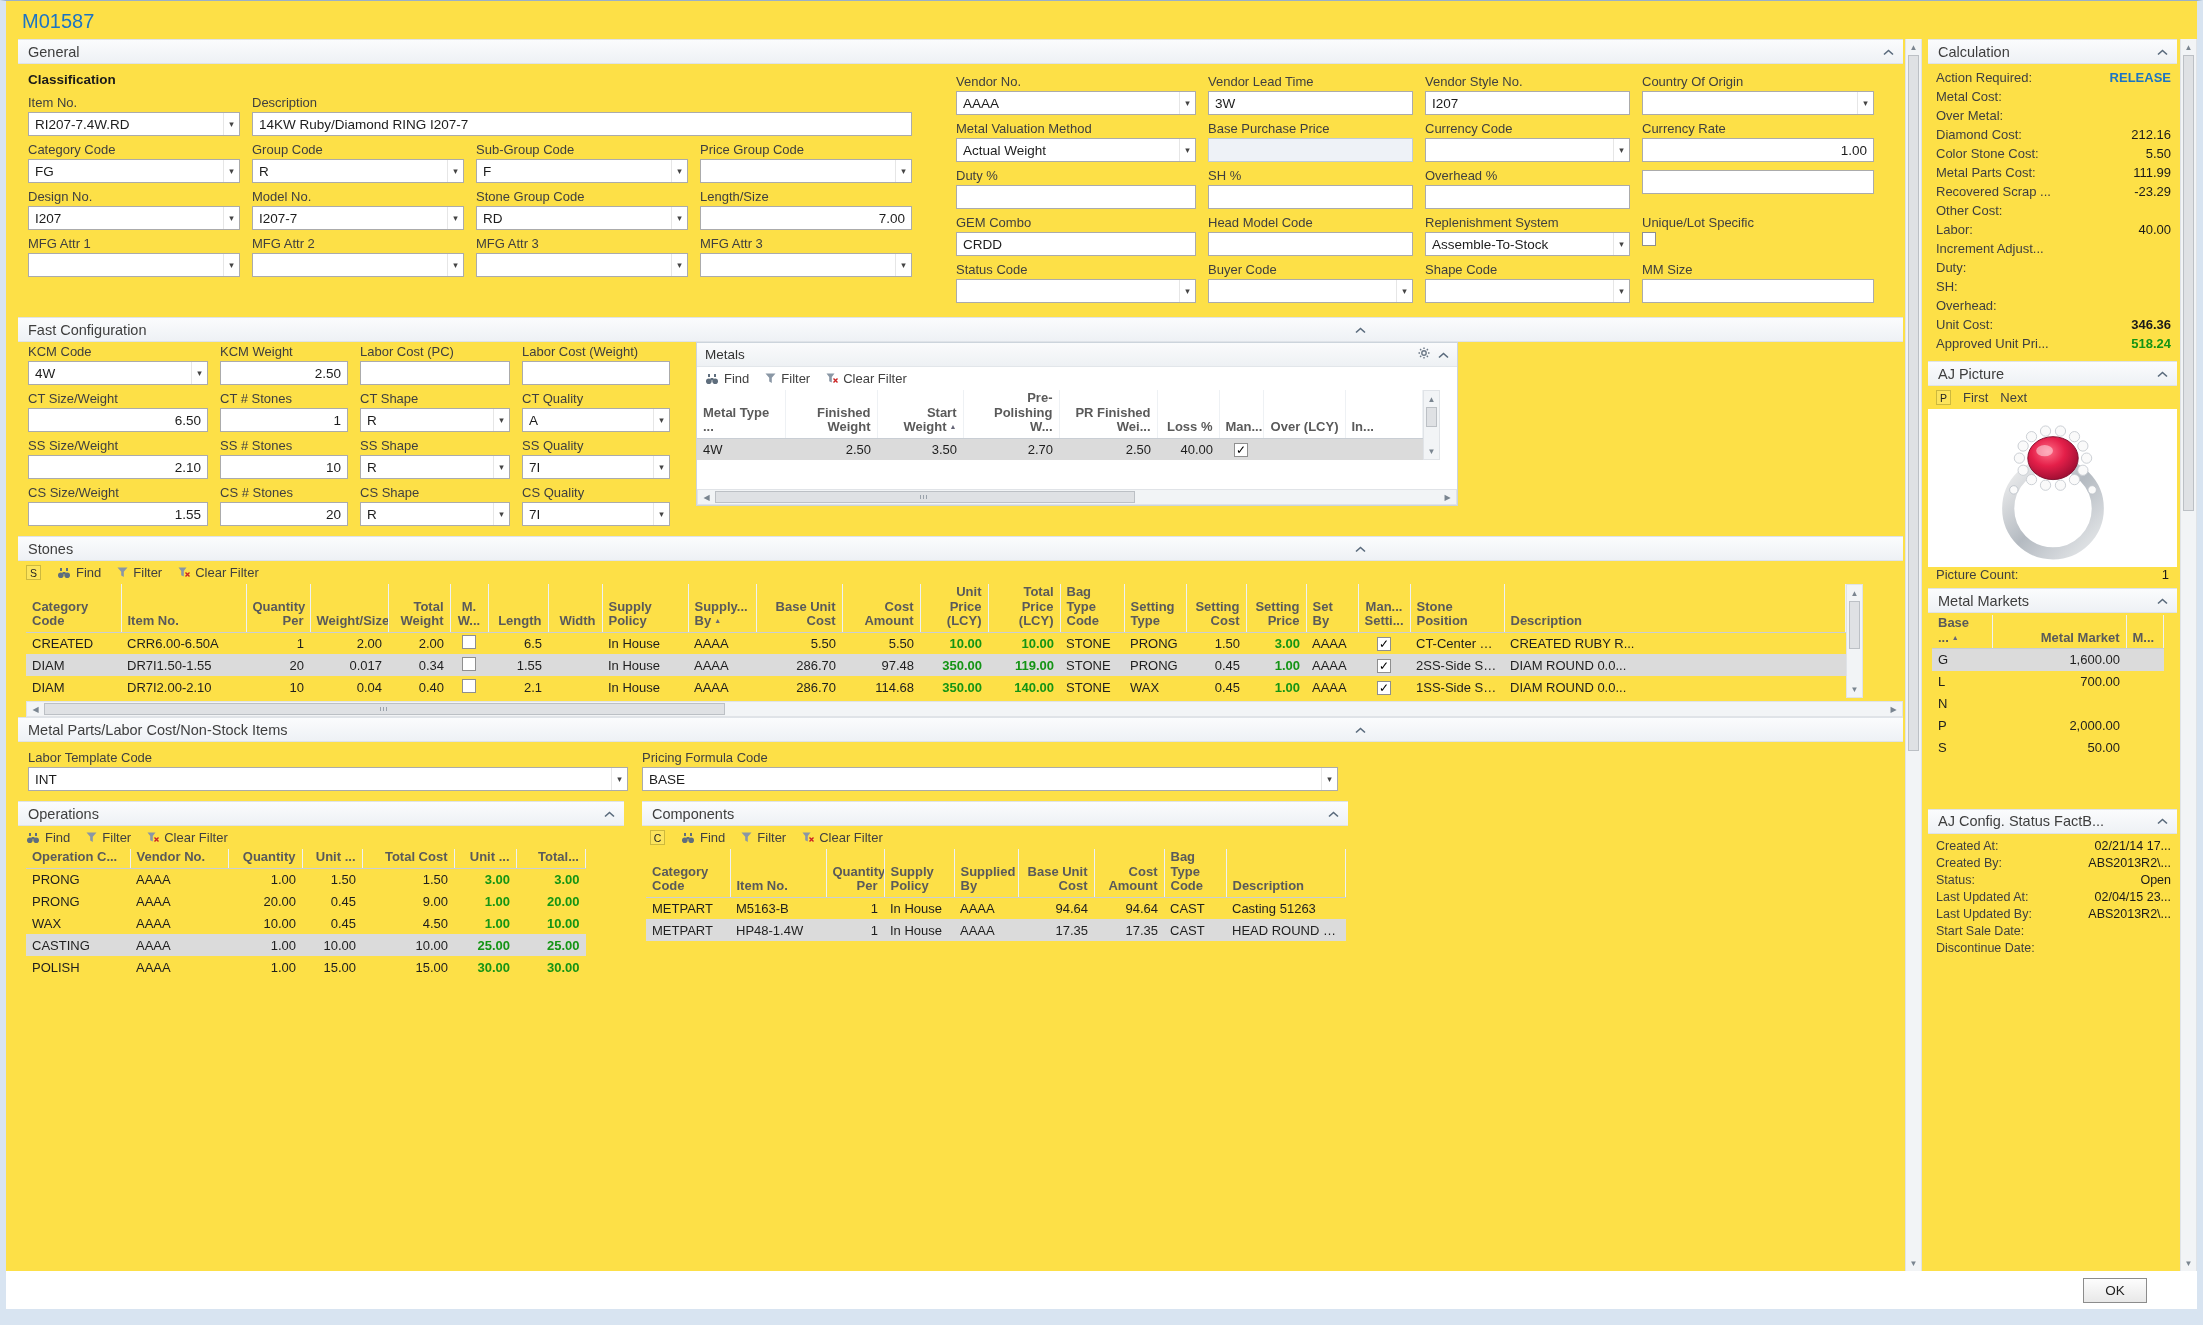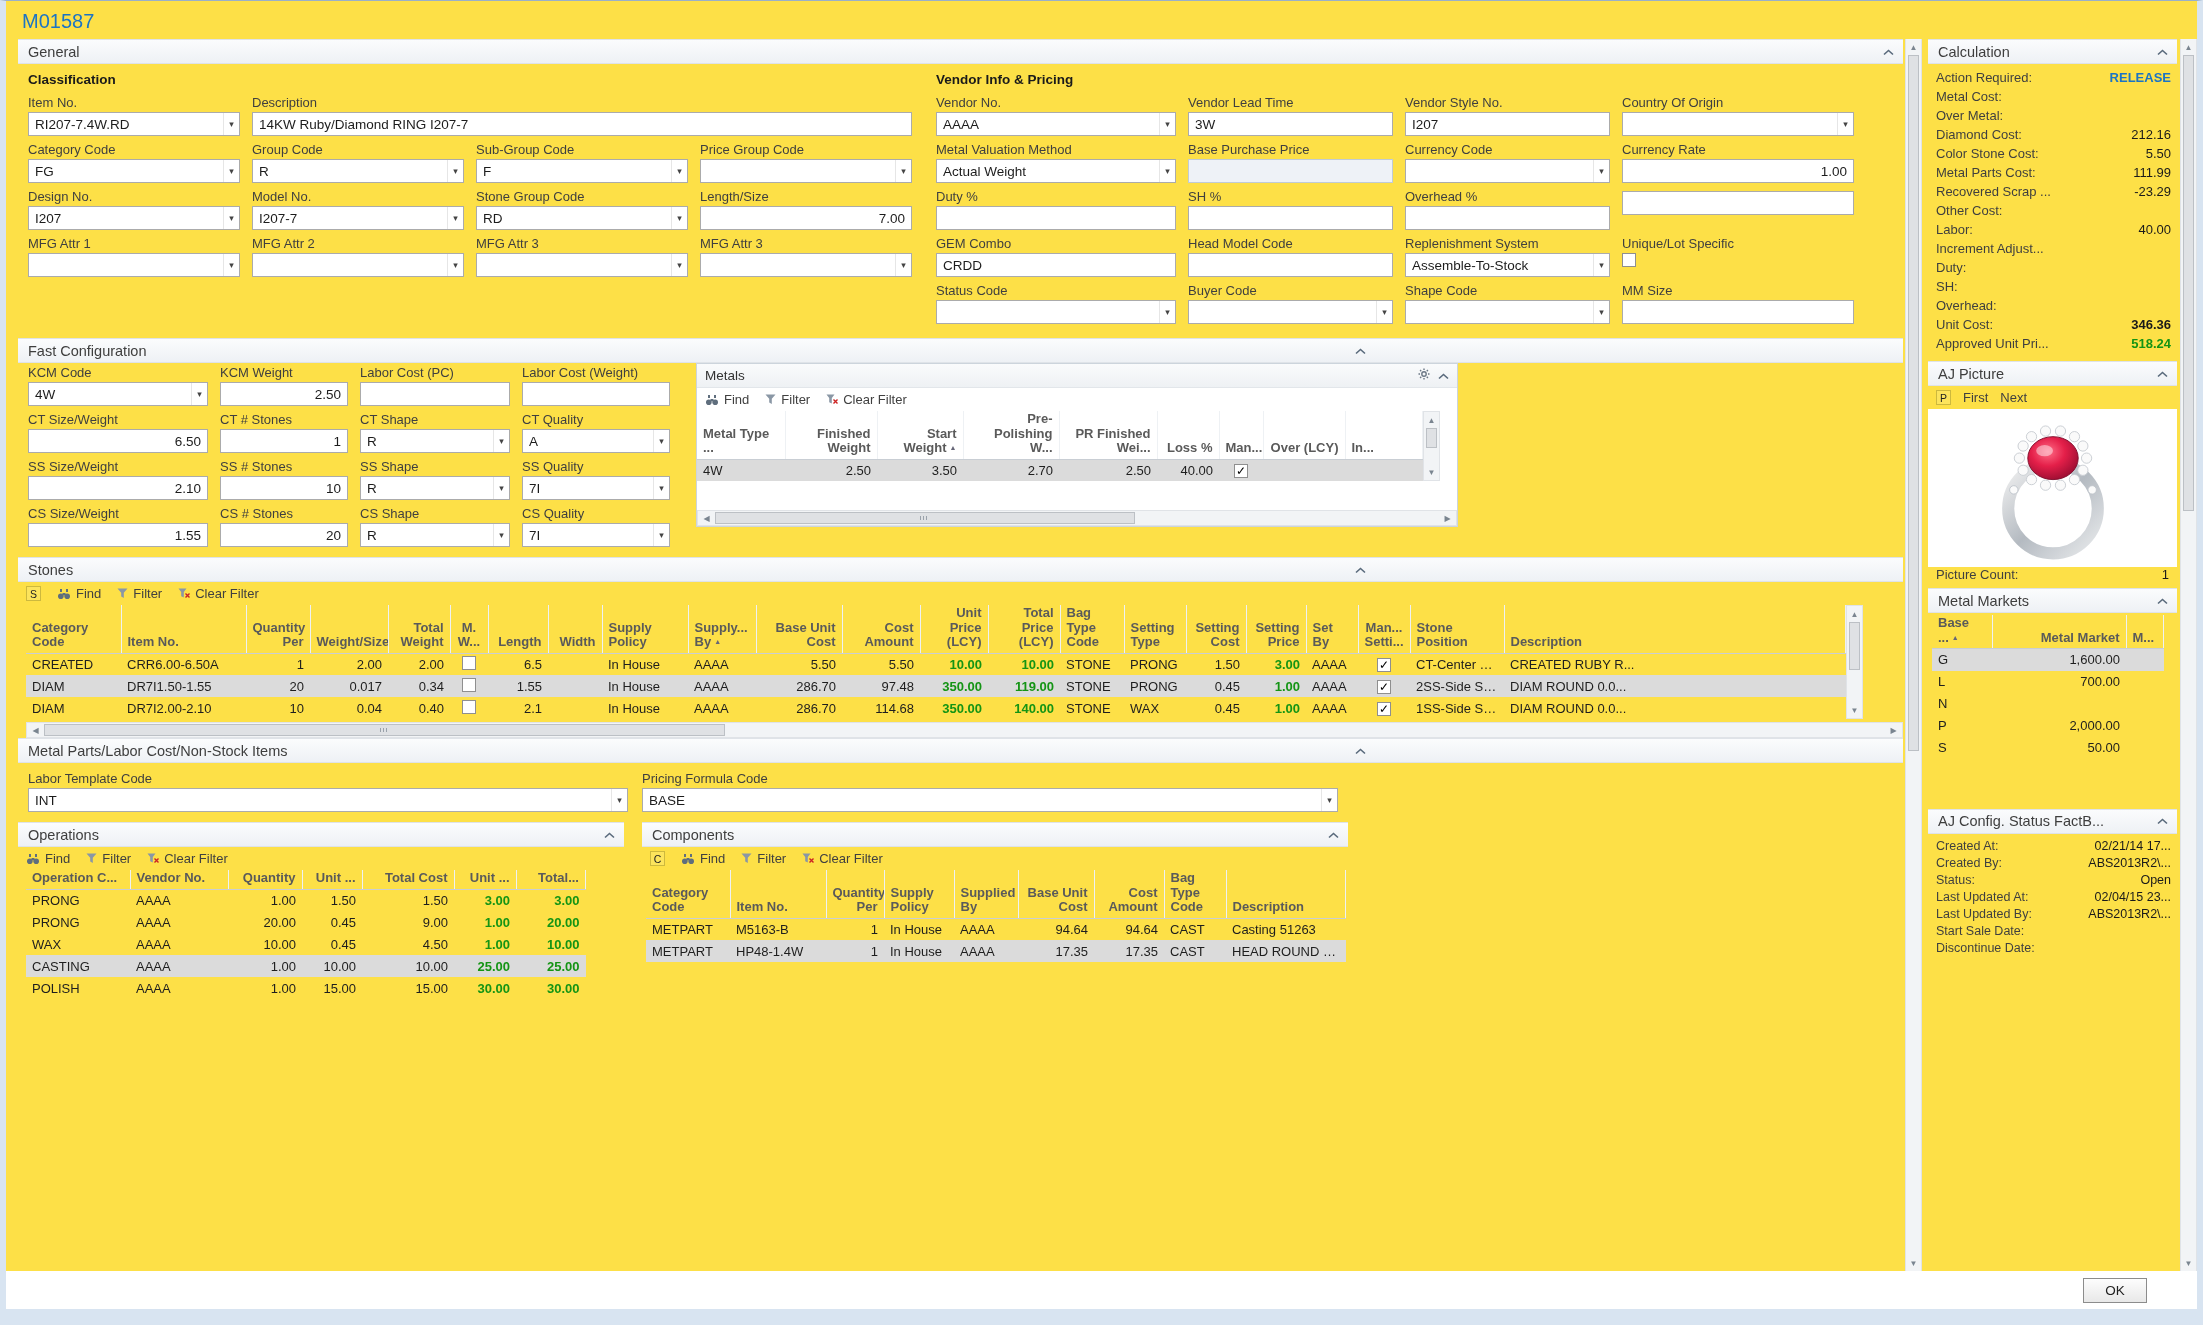--- a/index.html
+++ b/index.html
@@ -6,21 +6,21 @@
 html,body{width:2203px;height:1325px}
 body{font-family:"Liberation Sans",sans-serif;background:#e8eef5;color:#1e1e1e}
 .window{width:2203px;height:1325px;background:#fde047;border:1px solid #9ab0c8;border-left:6px solid #d8e4f1;border-right:6px solid #d8e4f1;border-bottom:16px solid #d8e4f1;display:flex;flex-direction:column;overflow:hidden}
 .titlebar{flex:0 0 38px;padding:9px 0 0 16px;font-size:20px;color:#1b74c5}
 .body-row{flex:1;display:flex;min-height:0}
 .main{flex:1;min-width:0;padding-left:12px;display:flex;flex-direction:column;overflow:hidden}
 .section{margin-right:2px;flex:0 0 auto}
 .band{position:relative;height:25px;display:flex;align-items:center;padding:0 10px;background:linear-gradient(#fbfcfd,#eef1f5);border-top:1px solid #dfe3e8;border-bottom:1px solid #dfe3e8;font-size:14.5px;color:#3e3e3e}
 .chev{position:absolute;top:6px;right:8px;width:14px;height:12px;display:flex;align-items:center;justify-content:center}
 .group-title{font-weight:bold;font-size:13.5px;color:#1a1a1a;margin-bottom:6px}
-.general-content{display:flex;gap:24px;padding:8px 6px 14px 10px}
+.general-content{display:flex;gap:44px;padding:8px 6px 14px 10px}
 .fgrid{display:grid;column-gap:12px;row-gap:4px}
 .class-grid{grid-template-columns:212px 212px 212px 212px;align-content:start}
 .vendor-grid{grid-template-columns:240px 205px 205px 232px;align-content:start}
 .kcm-grid{grid-template-columns:180px 128px 150px 148px;align-content:start}
 .field{display:flex;flex-direction:column}
 .flabel{font-size:13px;color:#3f3f3f;margin:2px 0 2px;white-space:nowrap;overflow:hidden}
 .tbox{height:24px;border:1px solid #ababab;padding:0 6px;font-size:13.5px;font-family:inherit;color:#1c1c1c;width:100%;background:#fff;outline:none}
 .tbox.ra{text-align:right}
 .tbox.dis{background:#eef2f7;border-color:#c0cbd6}
 .combo{position:relative;display:block;width:100%}
@@ -164,21 +164,20 @@
                 <span class="combo"><input class="tbox" value="" style=""><span class="dd">▾</span></span>
               </div>
               <div class="field">
                 <label class="flabel">MFG Attr 3</label>
                 <span class="combo"><input class="tbox" value="" style=""><span class="dd">▾</span></span>
               </div>
             </div>
           </div>
 
           <div>
-            <div class="group-title">Vendor Info &amp; Pricing</div>
             <div class="fgrid vendor-grid">
               <div class="field">
                 <label class="flabel">Vendor No.</label>
                 <span class="combo"><input class="tbox" value="AAAA" style=""><span class="dd">▾</span></span>
               </div>
               <div class="field">
                 <label class="flabel">Vendor Lead Time</label>
                 <input class="tbox" value="3W" style="">
               </div>
               <div class="field">

